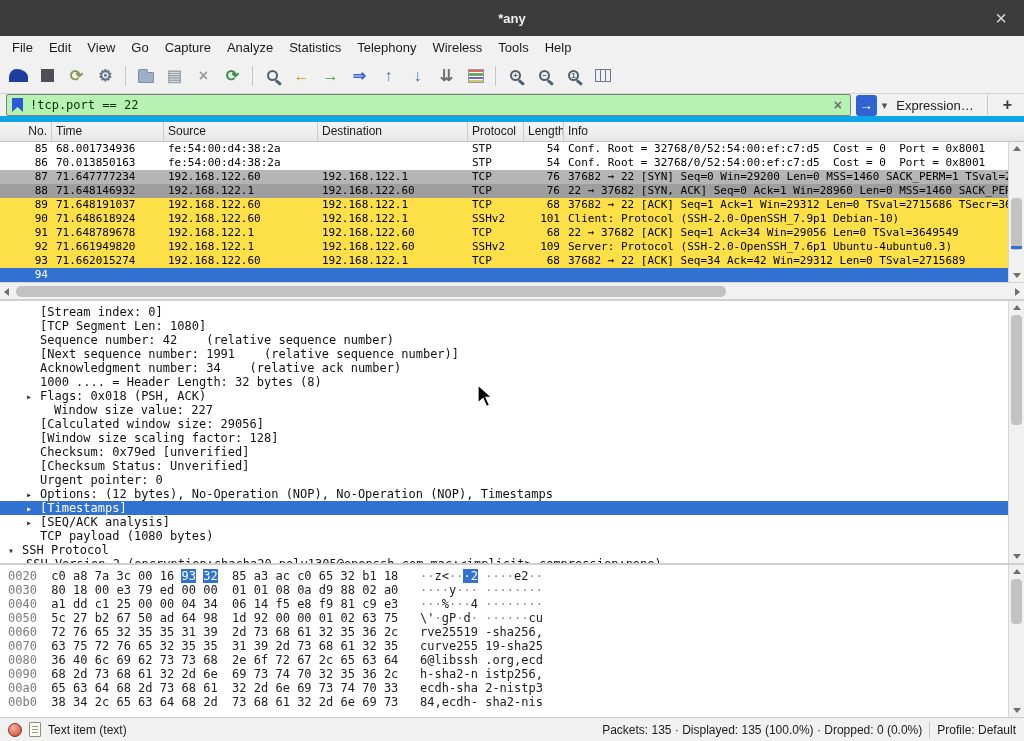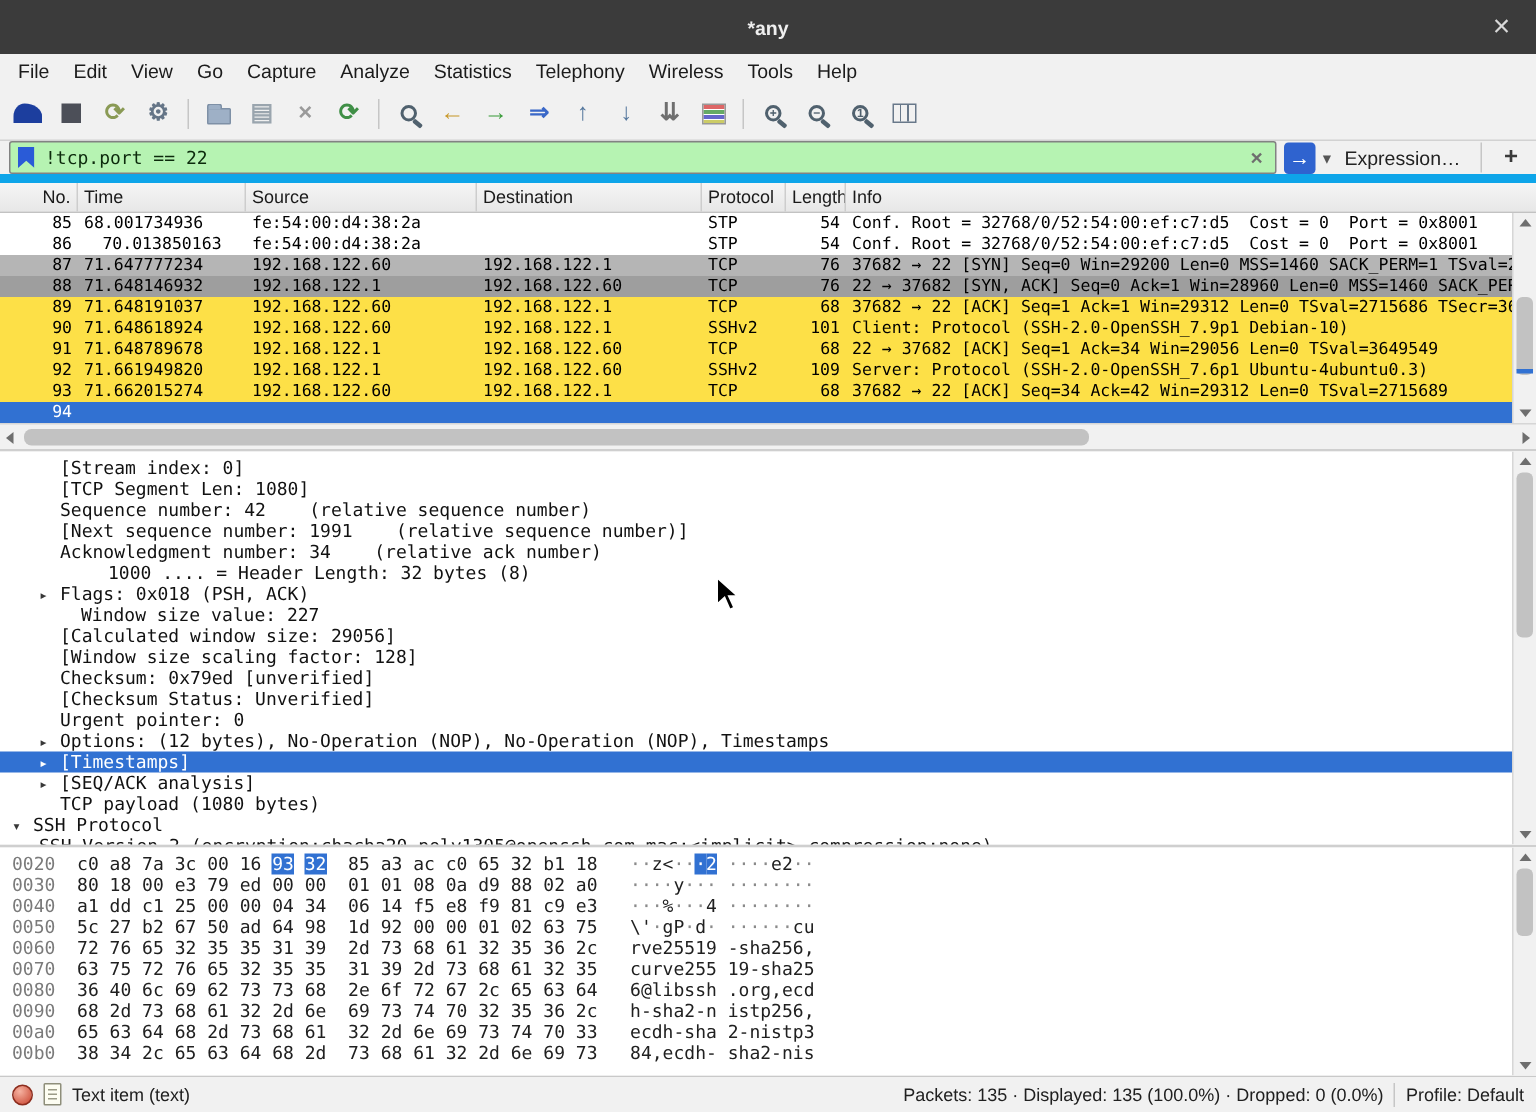--- a/index.html
+++ b/index.html
@@ -220,21 +220,21 @@
           <div class="pcell" style="width: 52px; text-align: right;">85</div>
           <div class="pcell" style="width: 112px;">68.001734936</div>
           <div class="pcell" style="width: 154px;">fe:54:00:d4:38:2a</div>
           <div class="pcell" style="width: 150px;"></div>
           <div class="pcell" style="width: 56px;">STP</div>
           <div class="pcell" style="width: 40px; text-align: right;">54</div>
           <div class="pcell" style="flex: 1 1 0%; min-width: 0px;">Conf. Root = 32768/0/52:54:00:ef:c7:d5  Cost = 0  Port = 0x8001</div>
         </div>
         <div class="prow style-stp">
           <div class="pcell" style="width: 52px; text-align: right;">86</div>
-          <div class="pcell" style="width: 112px; text-align: center;">70.013850163</div>
+          <div class="pcell" style="width: 112px;">70.013850163</div>
           <div class="pcell" style="width: 154px;">fe:54:00:d4:38:2a</div>
           <div class="pcell" style="width: 150px;"></div>
           <div class="pcell" style="width: 56px;">STP</div>
           <div class="pcell" style="width: 40px; text-align: right;">54</div>
           <div class="pcell" style="flex: 1 1 0%; min-width: 0px;">Conf. Root = 32768/0/52:54:00:ef:c7:d5  Cost = 0  Port = 0x8001</div>
         </div>
         <div class="prow style-syn">
           <div class="pcell" style="width: 52px; text-align: right;">87</div>
           <div class="pcell" style="width: 112px;">71.647777234</div>
           <div class="pcell" style="width: 154px;">192.168.122.60</div>
@@ -322,21 +322,21 @@
 
   <div class="split"></div>
 
   <div class="details">
     <div>
         <div class="dline" style="padding-left: 26px;"><span class="darrow"></span><span>[Stream index: 0]</span></div>
         <div class="dline" style="padding-left: 26px;"><span class="darrow"></span><span>[TCP Segment Len: 1080]</span></div>
         <div class="dline" style="padding-left: 26px;"><span class="darrow"></span><span>Sequence number: 42    (relative sequence number)</span></div>
         <div class="dline" style="padding-left: 26px;"><span class="darrow"></span><span>[Next sequence number: 1991    (relative sequence number)]</span></div>
         <div class="dline" style="padding-left: 26px;"><span class="darrow"></span><span>Acknowledgment number: 34    (relative ack number)</span></div>
-        <div class="dline" style="padding-left: 26px; margin-left: 32px;"><span class="darrow"></span><span>1000 .... = Header Length: 32 bytes (8)</span></div>
+        <div class="dline" style="padding-left: 26px;"><span class="darrow"></span><span>1000 .... = Header Length: 32 bytes (8)</span></div>
         <div class="dline" style="padding-left: 26px;"><span class="darrow">▸</span><span>Flags: 0x018 (PSH, ACK)</span></div>
         <div class="dline" style="padding-left: 40px;"><span class="darrow"></span><span>Window size value: 227</span></div>
         <div class="dline" style="padding-left: 26px;"><span class="darrow"></span><span>[Calculated window size: 29056]</span></div>
         <div class="dline" style="padding-left: 26px;"><span class="darrow"></span><span>[Window size scaling factor: 128]</span></div>
         <div class="dline" style="padding-left: 26px;"><span class="darrow"></span><span>Checksum: 0x79ed [unverified]</span></div>
         <div class="dline" style="padding-left: 26px;"><span class="darrow"></span><span>[Checksum Status: Unverified]</span></div>
         <div class="dline" style="padding-left: 26px;"><span class="darrow"></span><span>Urgent pointer: 0</span></div>
         <div class="dline" style="padding-left: 26px;"><span class="darrow">▸</span><span>Options: (12 bytes), No-Operation (NOP), No-Operation (NOP), Timestamps</span></div>
         <div class="dline dsel" style="padding-left: 26px;"><span class="darrow">▸</span><span>[Timestamps]</span></div>
         <div class="dline" style="padding-left: 26px;"><span class="darrow">▸</span><span>[SEQ/ACK analysis]</span></div>

